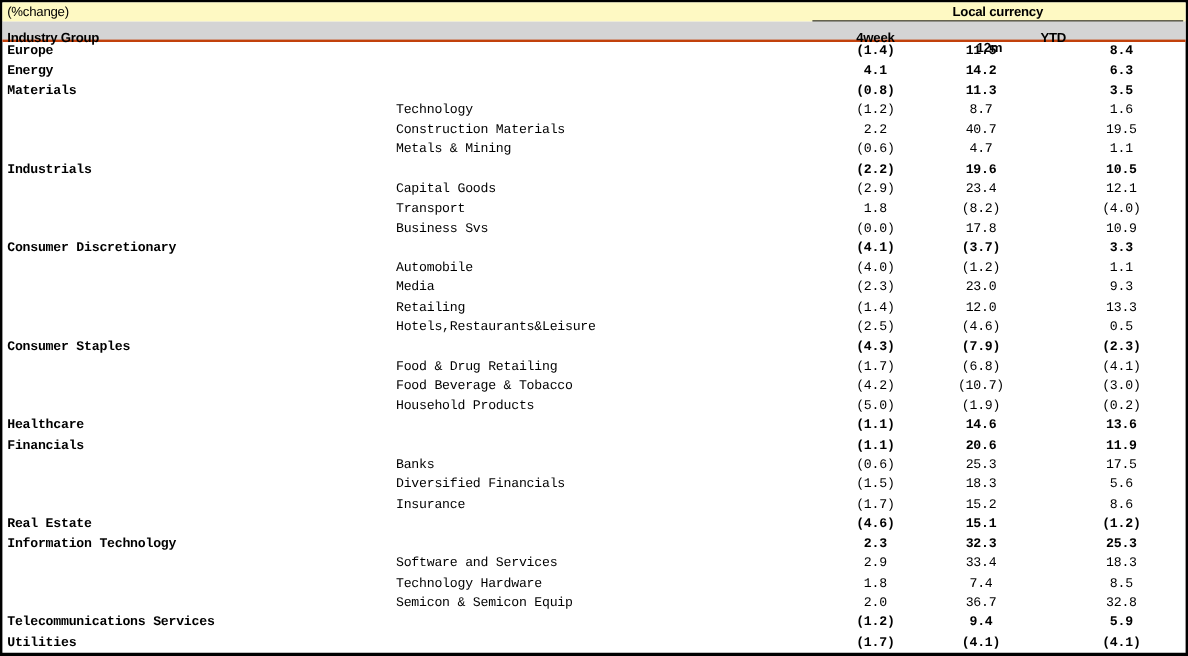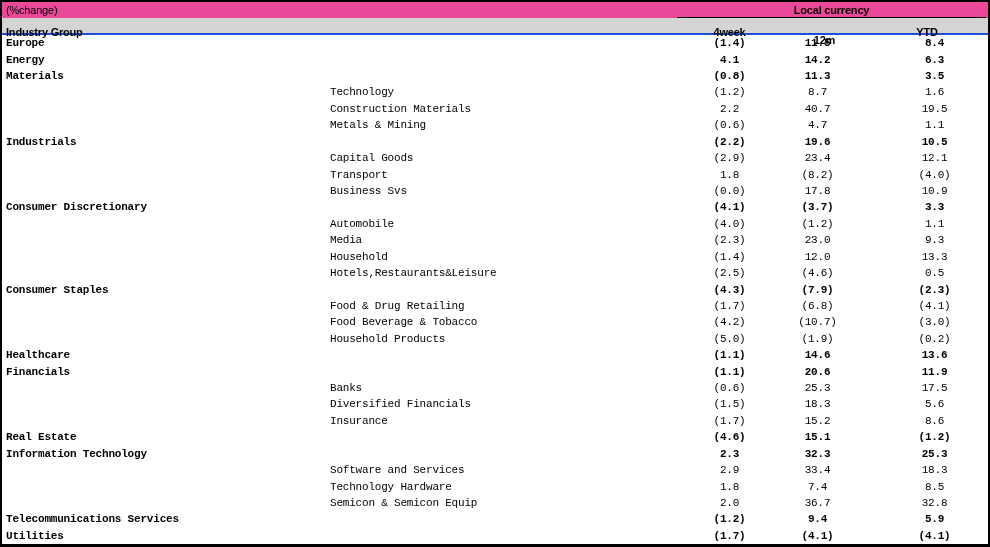--- a/index.html
+++ b/index.html
@@ -16,51 +16,51 @@
     color: #000;
     letter-spacing: -0.2px;
     display: flex;
     flex-direction: column;
     white-space: nowrap;
   }
 
   
   .hdr-row1 {
     height: 16px;
-    background: #ec4899;
+    background: #fef9c3;
     display: grid;
     grid-template-columns: 675px 1fr;
     align-items: center;
     flex: 0 0 auto;
   }
   .pct-label { padding-left: 4px; }
   .lc-cell {
     height: 100%;
     display: flex;
     align-items: center;
     justify-content: center;
     border-bottom: 1px solid #000000;
     margin-right: 2px;
     font-weight: bold;
   }
 
   .hdr-row2 {
     height: 17px;
     background: #d4d4d4;
-    border-bottom: 2px solid #1d4ed8;
+    border-bottom: 2px solid #c2410c;
     display: grid;
     grid-template-columns: 325px 350px 105px 85px 121px;
     align-items: center;
     font-weight: bold;
     flex: 0 0 auto;
   }
   .hdr-row2 .ig { padding-left: 4px; }
   .hdr-row2 .c4w { text-align: center; }
   .hdr-row2 .c12 { text-align: center; margin-top: 16px; }
-  .hdr-row2 .cytd { text-align: center; padding-right: 1px; }
+  .hdr-row2 .cytd { text-align: left; padding-right: 1px; }
 
   
   .tbody { flex: 1 1 auto; display: flex; flex-direction: column; }
   .trow {
     flex: 1 1 0;
     display: grid;
     grid-template-columns: 325px 350px 105px 85px 121px;
     align-items: center;
     font-family: Liberation Mono, monospace;
   }
@@ -190,21 +190,21 @@
   <div class="trow">
     <div class="cell group"></div>
     <div class="cell sub">Media</div>
     <div class="cell c4w">(2.3)</div>
     <div class="cell c12">23.0</div>
     <div class="cell cytd">9.3</div>
   </div>
 
   <div class="trow">
     <div class="cell group"></div>
-    <div class="cell sub">Household</div>
+    <div class="cell sub">Retailing</div>
     <div class="cell c4w">(1.4)</div>
     <div class="cell c12">12.0</div>
     <div class="cell cytd">13.3</div>
   </div>
 
   <div class="trow">
     <div class="cell group"></div>
     <div class="cell sub">Hotels,Restaurants&amp;Leisure</div>
     <div class="cell c4w">(2.5)</div>
     <div class="cell c12">(4.6)</div>

